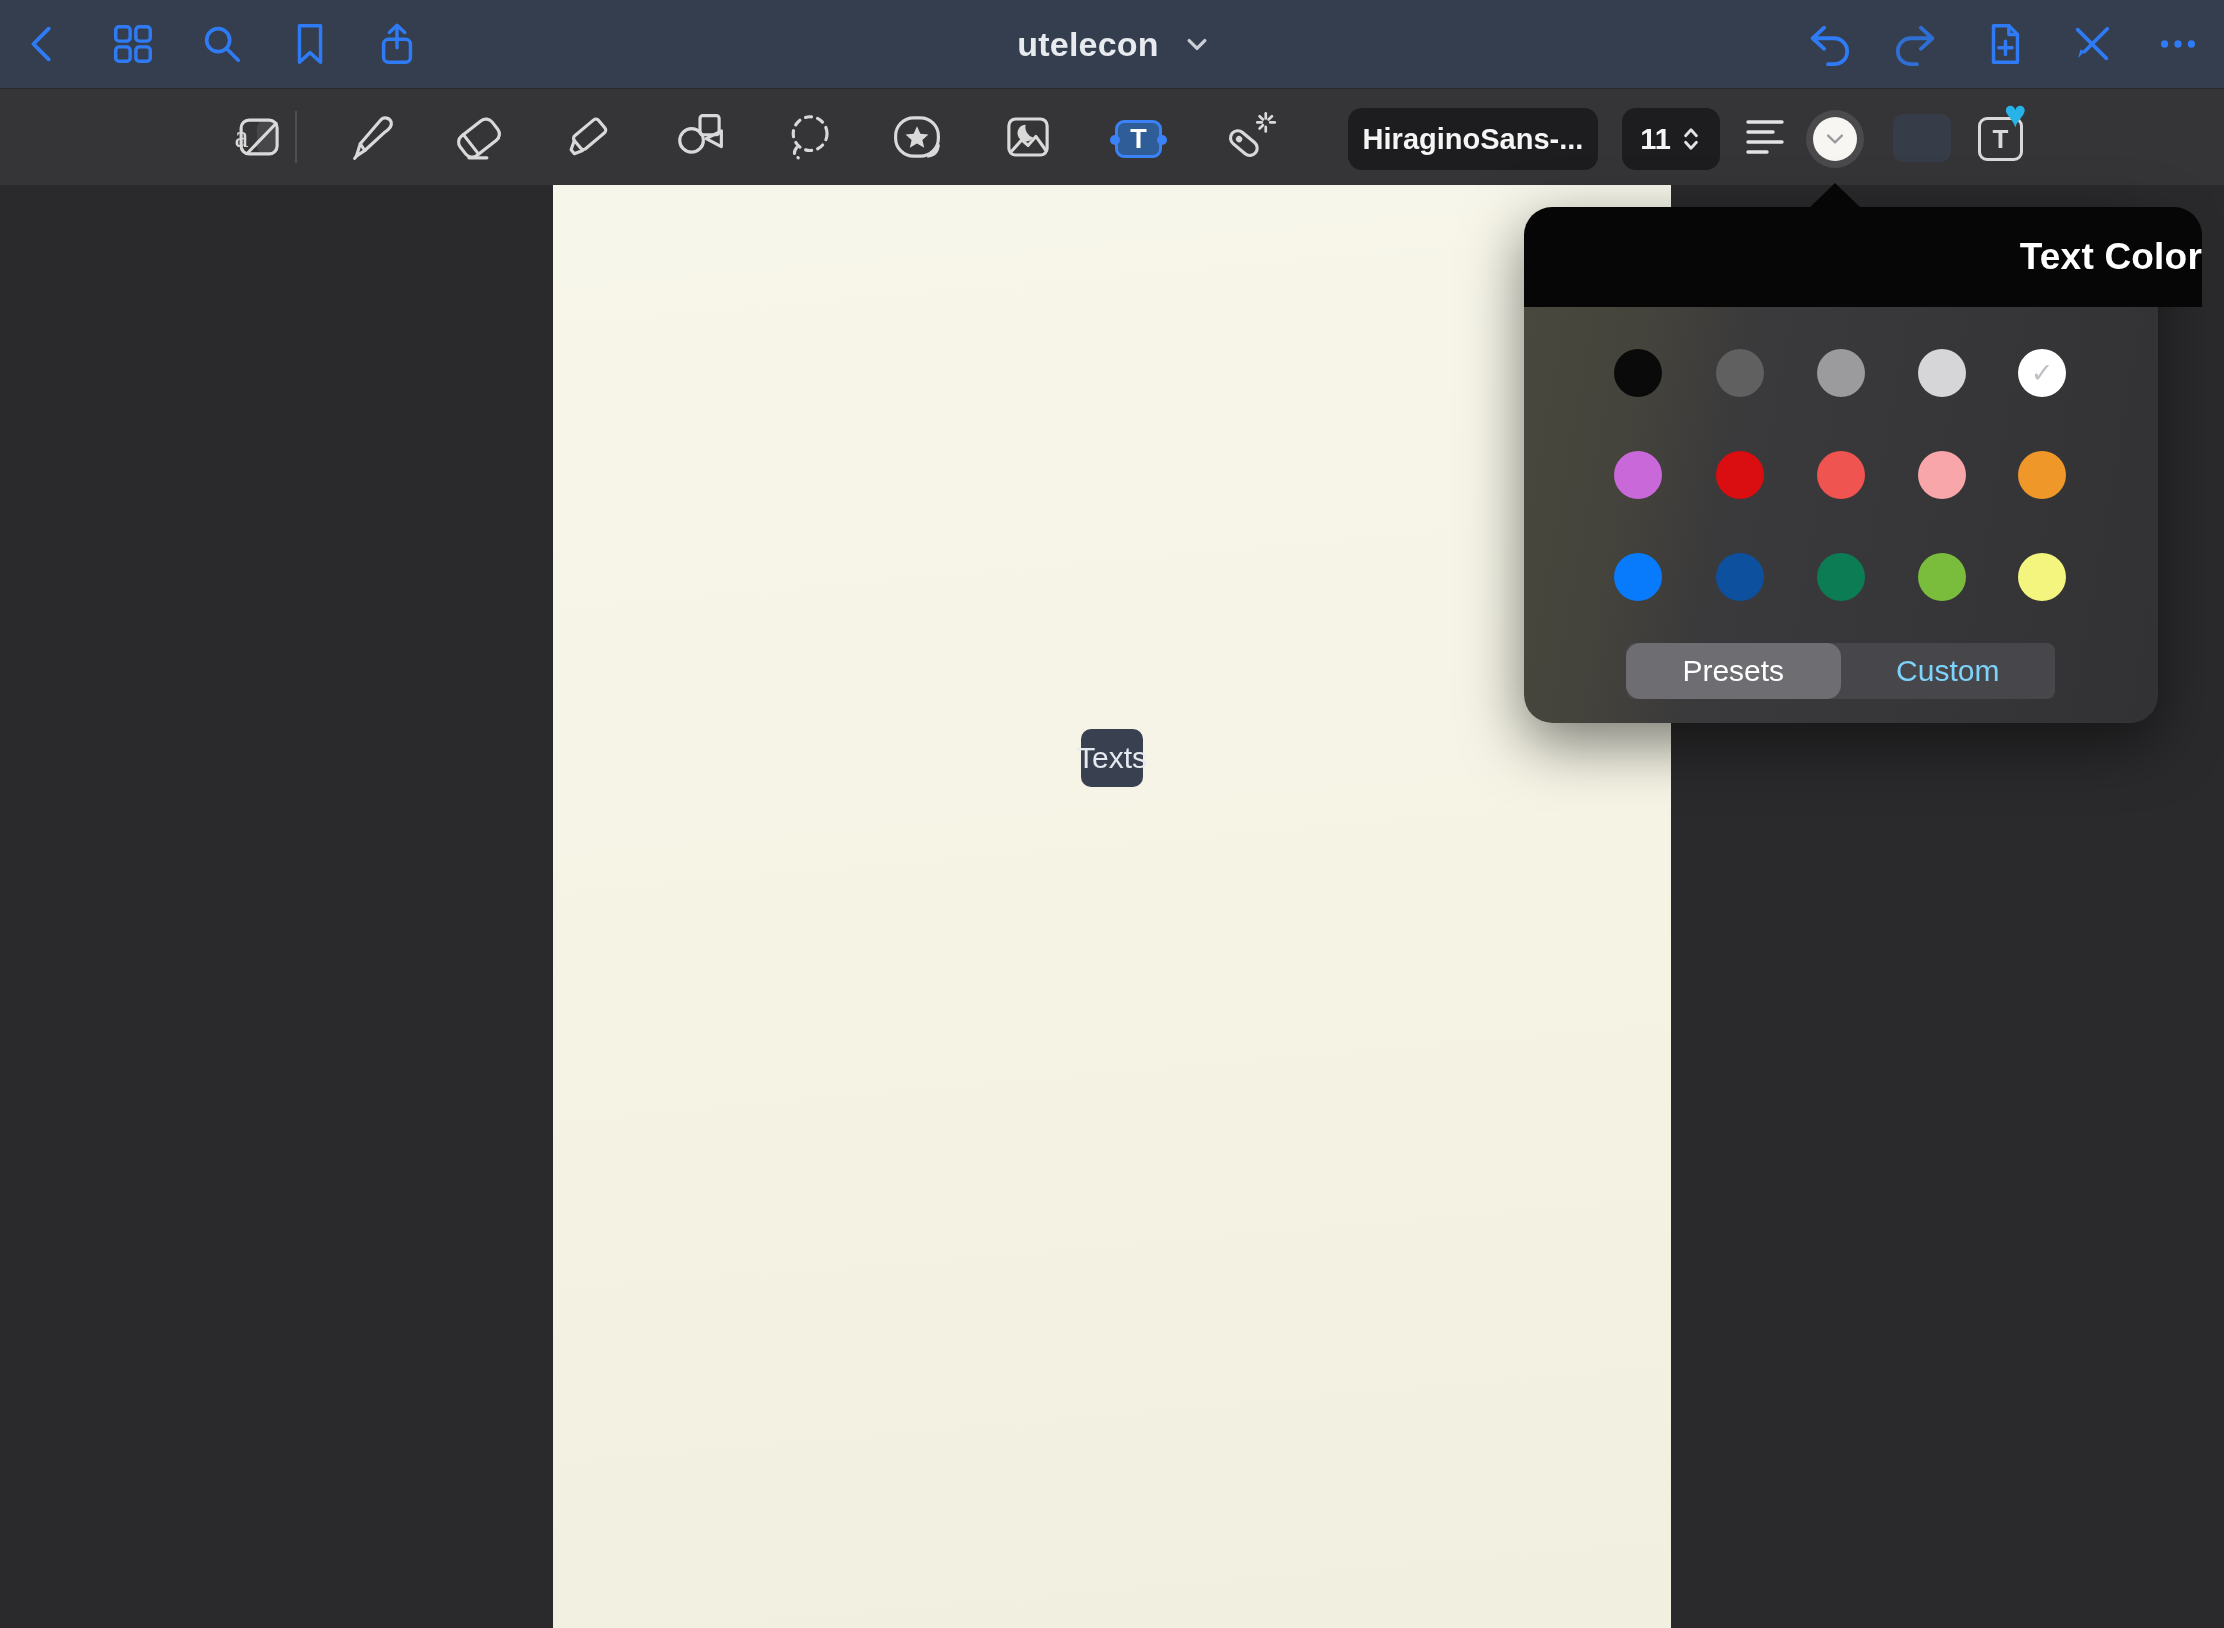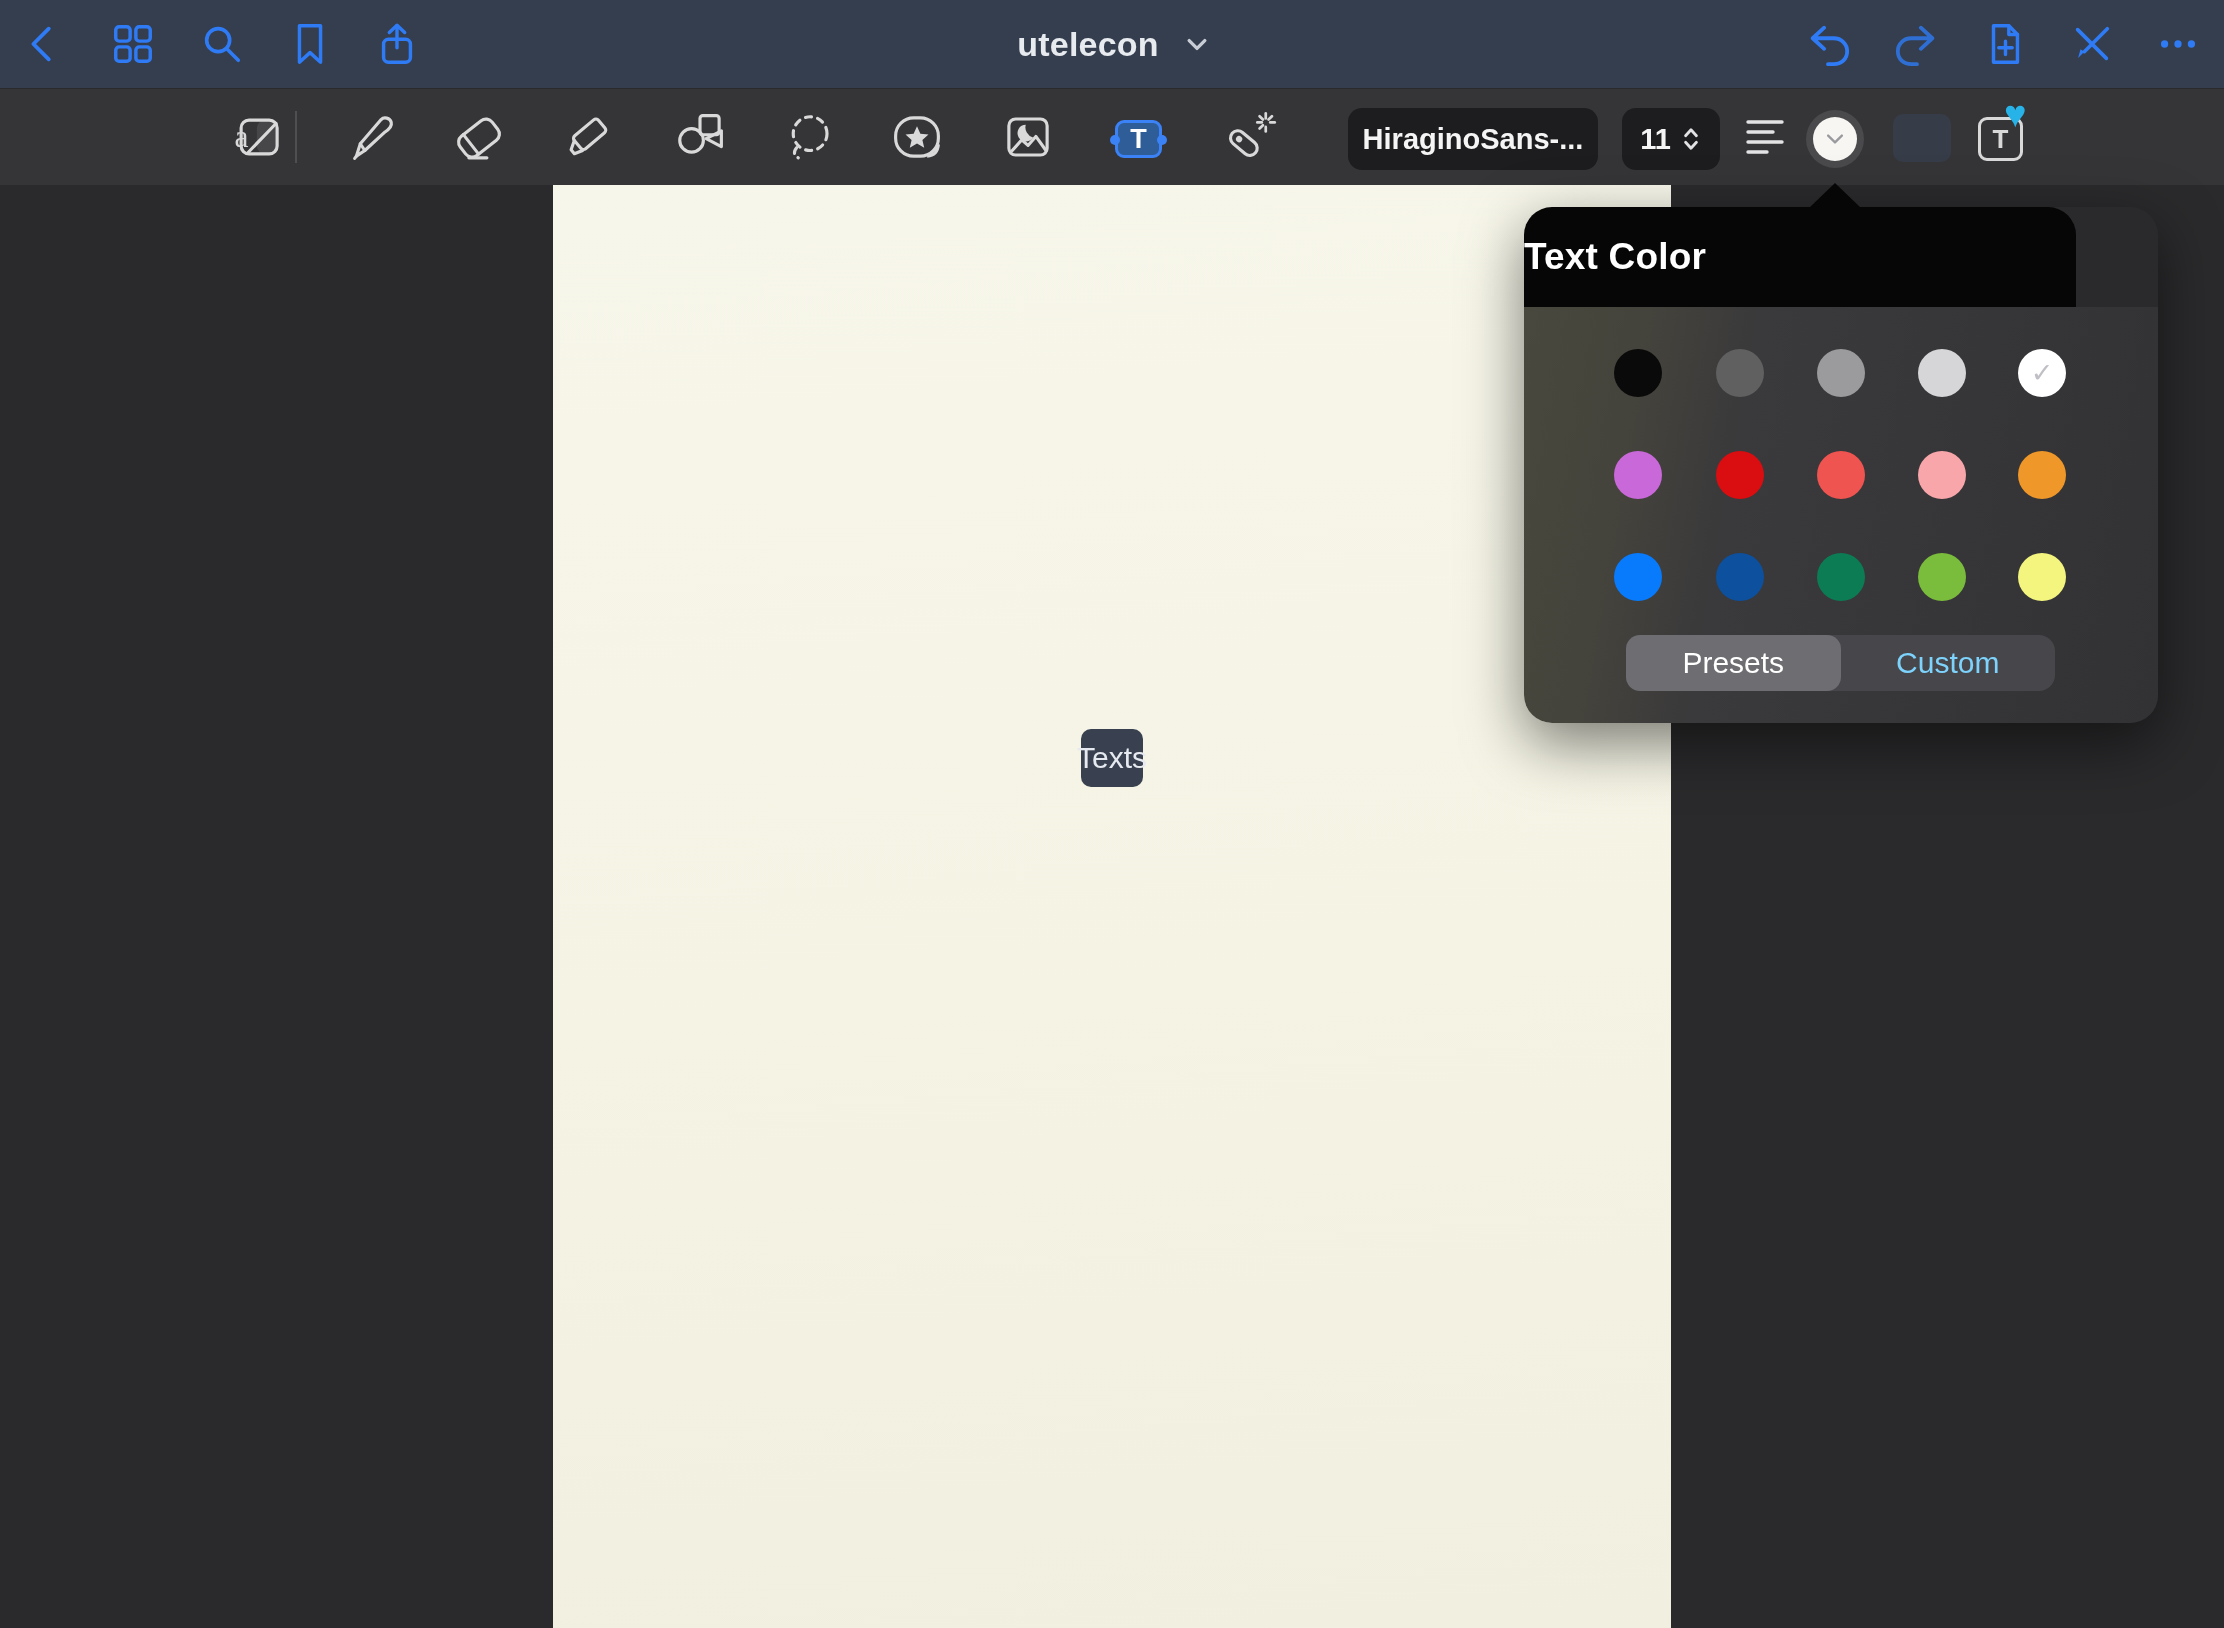--- a/index.html
+++ b/index.html
@@ -50,30 +50,30 @@
           background:linear-gradient(175deg,#f7f6ea 0%,#f4f3e4 55%,#f1f0e0 100%);}
   .texts-chip{position:absolute;left:528px;top:544px;width:62px;height:58px;background:#394150;
           border-radius:10px;display:flex;align-items:center;justify-content:center;
           color:#e6eaf0;font-size:30px;cursor:pointer;}
   
   .popover{position:absolute;left:1524px;top:207px;width:634px;height:516px;z-index:10;
            border-radius:28px;box-shadow:0 20px 60px rgba(0,0,0,.5);}
   .pop-arrow{position:absolute;left:285px;top:-24px;width:0;height:0;
            border-left:26px solid transparent;border-right:26px solid transparent;
            border-bottom:25px solid #060606;}
-  .pop-header{position:absolute;left:0;top:0;width:552px;height:100px;background:#060606;
-           border-radius:28px 28px 0 0;display:flex;align-items:center;justify-content:flex-start;
+  .pop-header{position:absolute;left:0;top:0;width:678px;height:100px;background:#060606;
+           border-radius:28px 28px 0 0;display:flex;align-items:center;justify-content:flex-end;
            color:#ffffff;font-size:37px;font-weight:700;letter-spacing:.2px;}
   .pop-body{position:absolute;left:0;top:100px;width:634px;height:416px;border-radius:0 0 28px 28px;
            background:linear-gradient(100deg,#49483e 0%,#45443c 16%,#3a393b 34%,#323234 100%);}
   .swatch{position:absolute;width:48px;height:48px;border-radius:50%;border:none;padding:0;
           cursor:pointer;display:flex;align-items:center;justify-content:center;
           font-size:27px;color:#bfbfc5;}
-  .segmented{position:absolute;left:102px;top:328px;width:429px;height:56px;background:#47474b;
-          border-radius:16px;display:flex;}
+  .segmented{position:absolute;left:102px;top:336px;width:429px;height:56px;background:#47474b;
+          border-radius:8px;display:flex;}
   .seg{flex:1;display:flex;align-items:center;justify-content:center;color:#7dd3fc;
           font-size:30px;border:none;background:none;cursor:pointer;border-radius:14px;}
   .seg.sel{background:#6d6d72;color:#ffffff;}
 </style>
 </head>
 <body>
 
 <div class="app">
 
   <header class="navbar">

